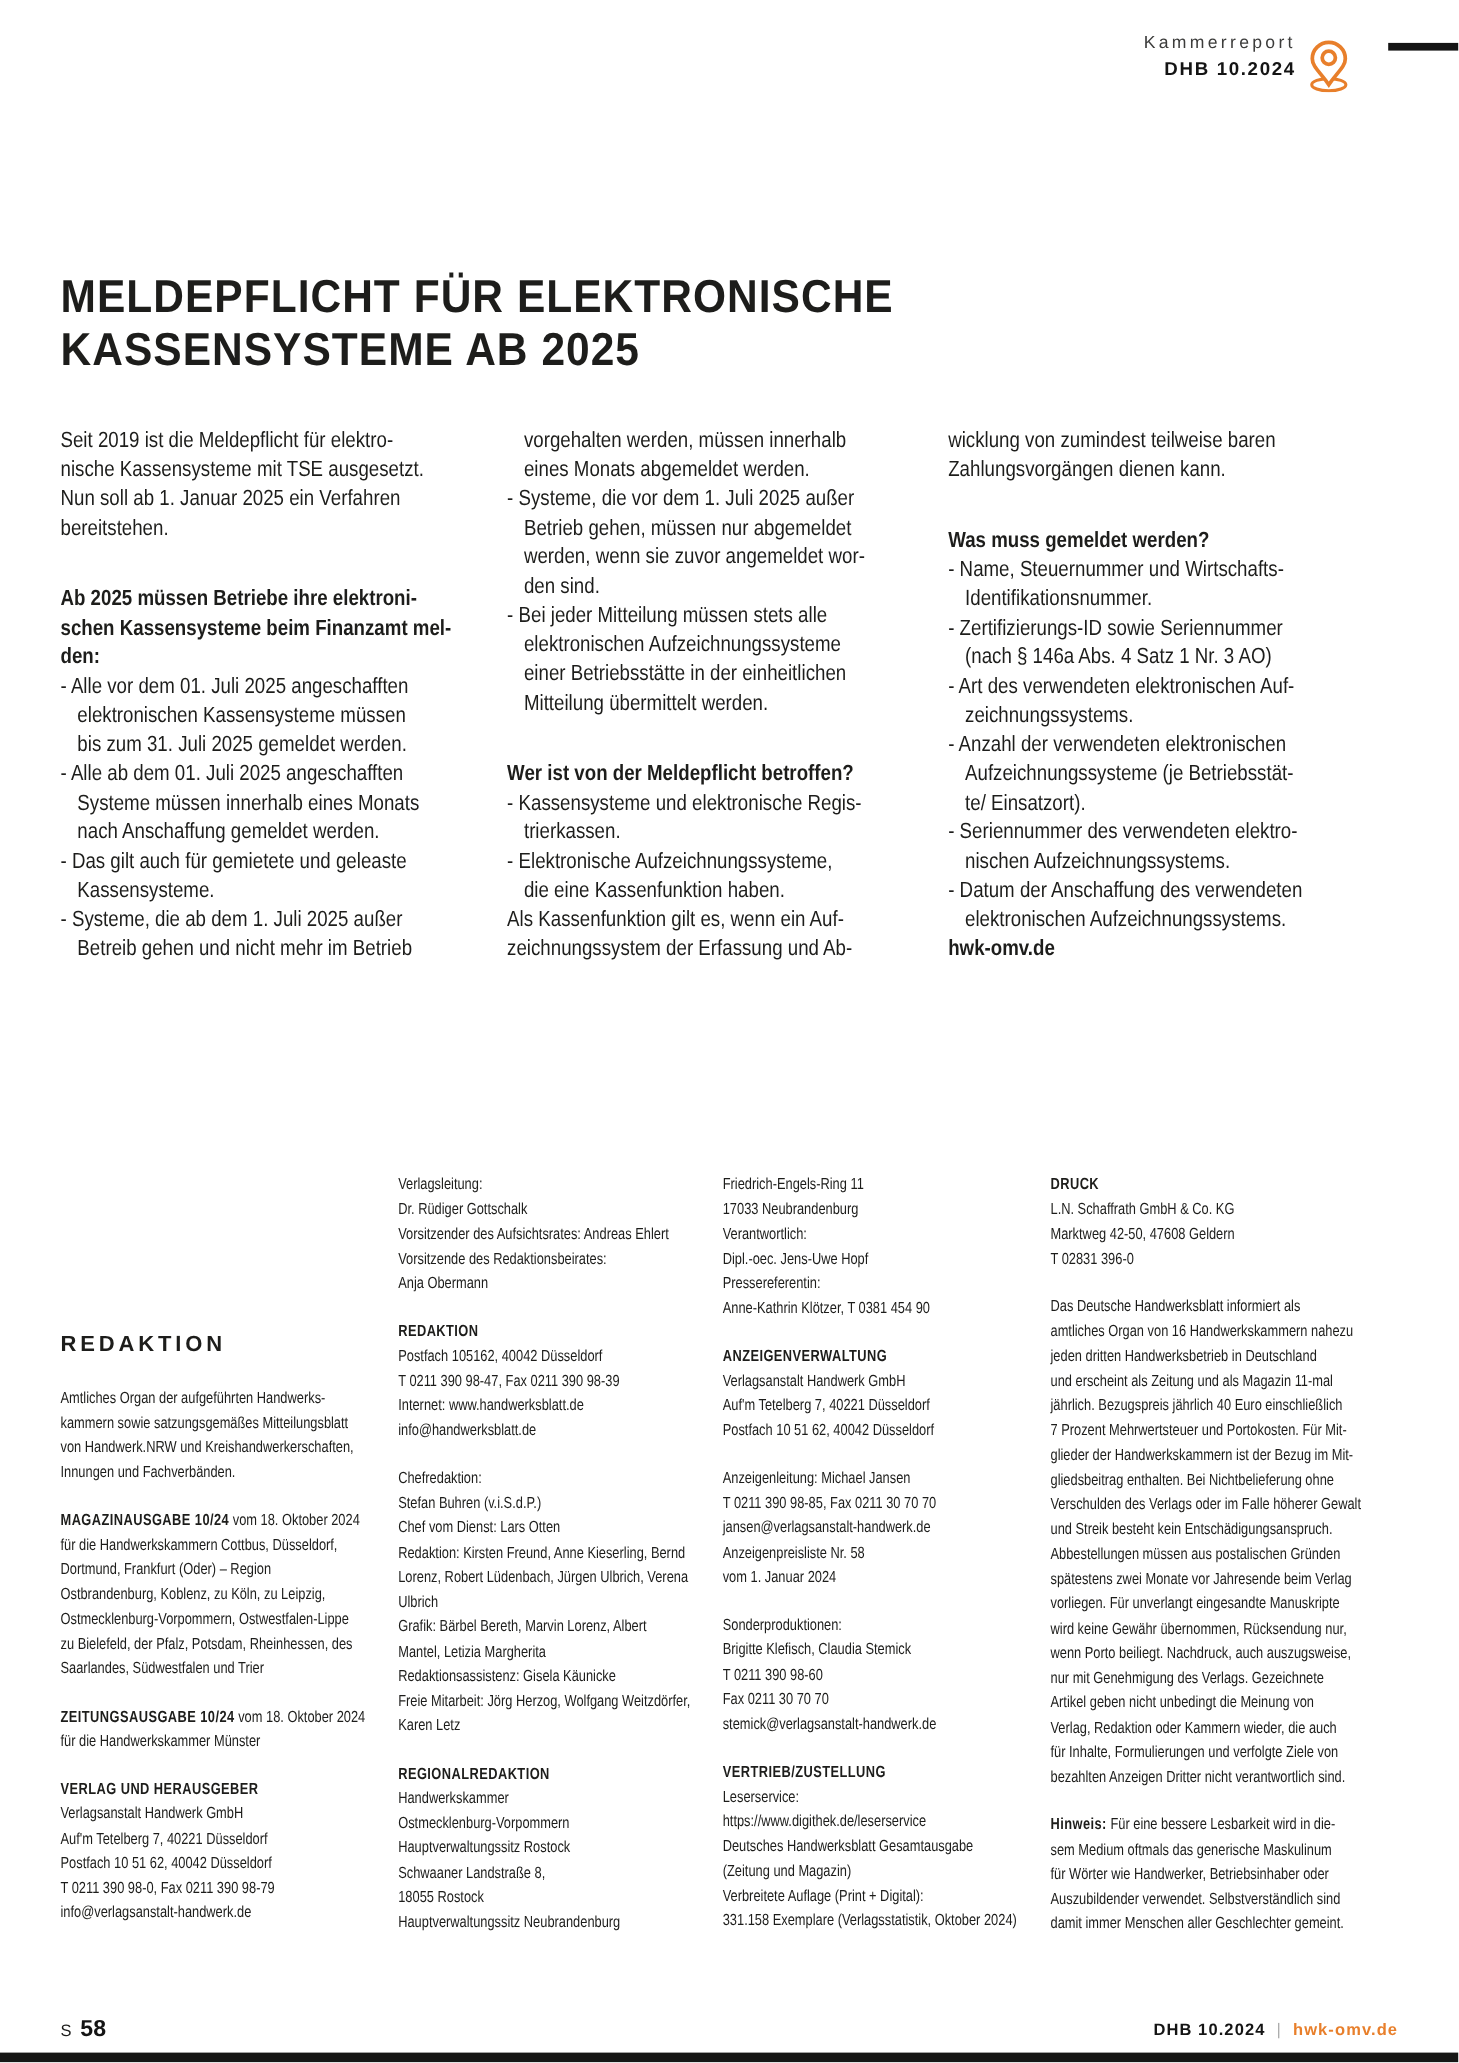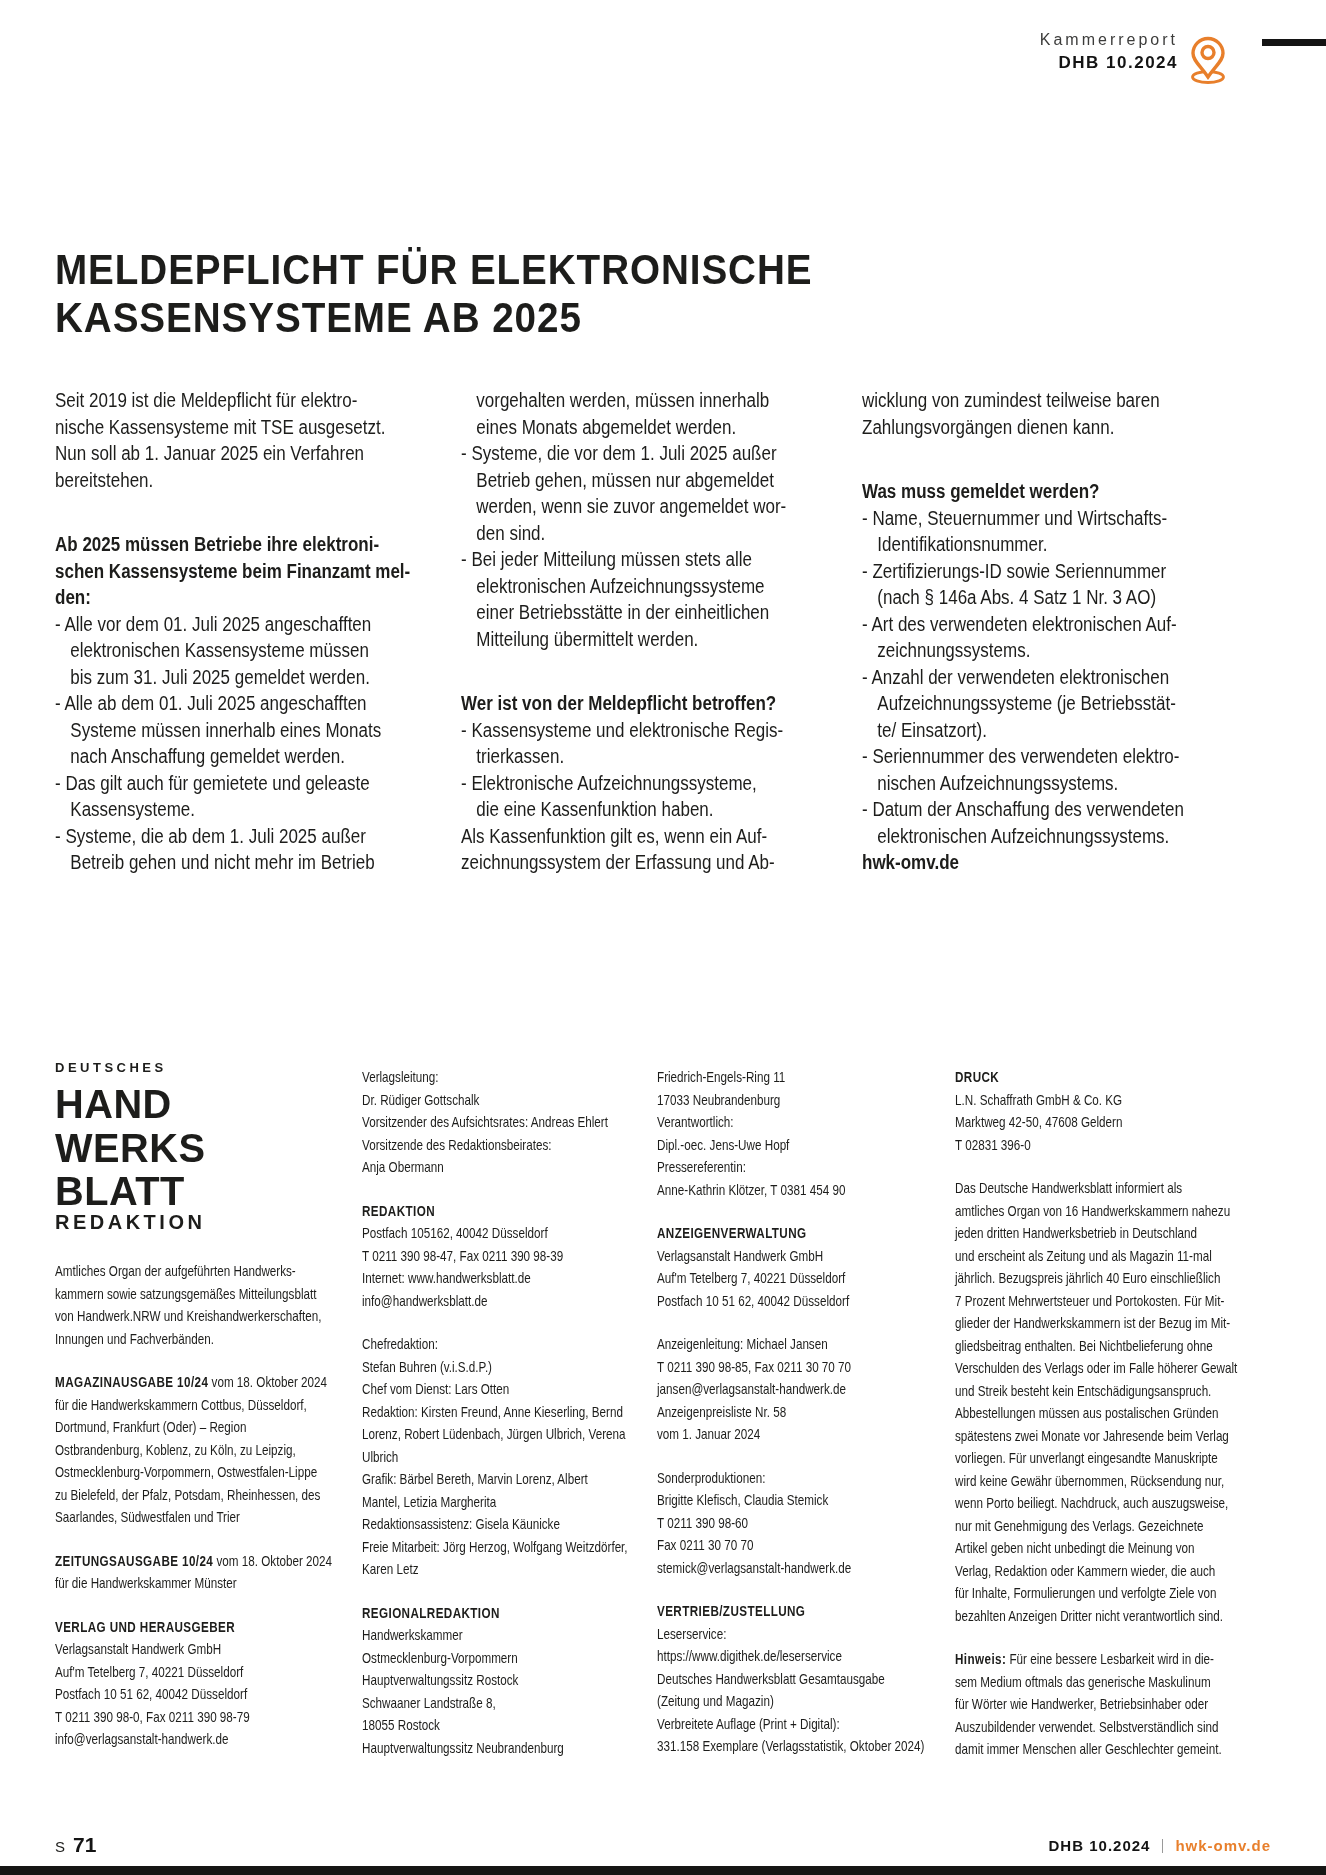--- a/index.html
+++ b/index.html
@@ -126,26 +126,20 @@
       <div class="tline">- Anzahl der verwendeten elektronischen</div>
       <div class="tline ind">Aufzeichnungssysteme (je Betriebsstät-</div>
       <div class="tline ind">te/ Einsatzort).</div>
       <div class="tline">- Seriennummer des verwendeten elektro-</div>
       <div class="tline ind">nischen Aufzeichnungssystems.</div>
       <div class="tline">- Datum der Anschaffung des verwendeten</div>
       <div class="tline ind">elektronischen Aufzeichnungssystems.</div>
       <div class="tline b">hwk-omv.de</div>
     </div>
 
-  <div class="imp-logo">
-    <div class="logo-top">DEUTSCHES</div>
-    <div class="logo-big first">HAND</div>
-    <div class="logo-big">WERKS</div>
-    <div class="logo-big">BLATT</div>
-  </div>
 
   <div class="imp-title">REDAKTION</div>
 
   <div class="imp-col ic1">
       <div class="tline">Amtliches Organ der aufgeführten Handwerks-</div>
       <div class="tline">kammern sowie satzungsgemäßes Mitteilungsblatt</div>
       <div class="tline">von Handwerk.NRW und Kreishandwerkerschaften,</div>
       <div class="tline">Innungen und Fachverbänden.</div>
       <div class="tline gap"><span class="b">MAGAZINAUSGABE 10/24</span><span> vom 18. Oktober 2024</span></div>
       <div class="tline">für die Handwerkskammern Cottbus, Düsseldorf,</div>
@@ -248,21 +242,21 @@
       <div class="tline">für Inhalte, Formulierungen und verfolgte Ziele von</div>
       <div class="tline">bezahlten Anzeigen Dritter nicht verantwortlich sind.</div>
       <div class="tline gap"><span class="b">Hinweis:</span><span> Für eine bessere Lesbarkeit wird in die-</span></div>
       <div class="tline">sem Medium oftmals das generische Maskulinum</div>
       <div class="tline">für Wörter wie Handwerker, Betriebsinhaber oder</div>
       <div class="tline">Auszubildender verwendet. Selbstverständlich sind</div>
       <div class="tline">damit immer Menschen aller Geschlechter gemeint.</div>
     </div>
 
   <div class="footer-left">
-    <span class="fs">S</span><span class="fn">71</span>
+    <span class="fs">S</span><span class="fn">58</span>
   </div>
 
   <div class="footer-right">
     <span class="fi">DHB 10.2024</span>
     <span class="fdiv"></span>
     <span class="fsite">hwk-omv.de</span>
   </div>
 
   <div class="bottom-bar"></div>
 

